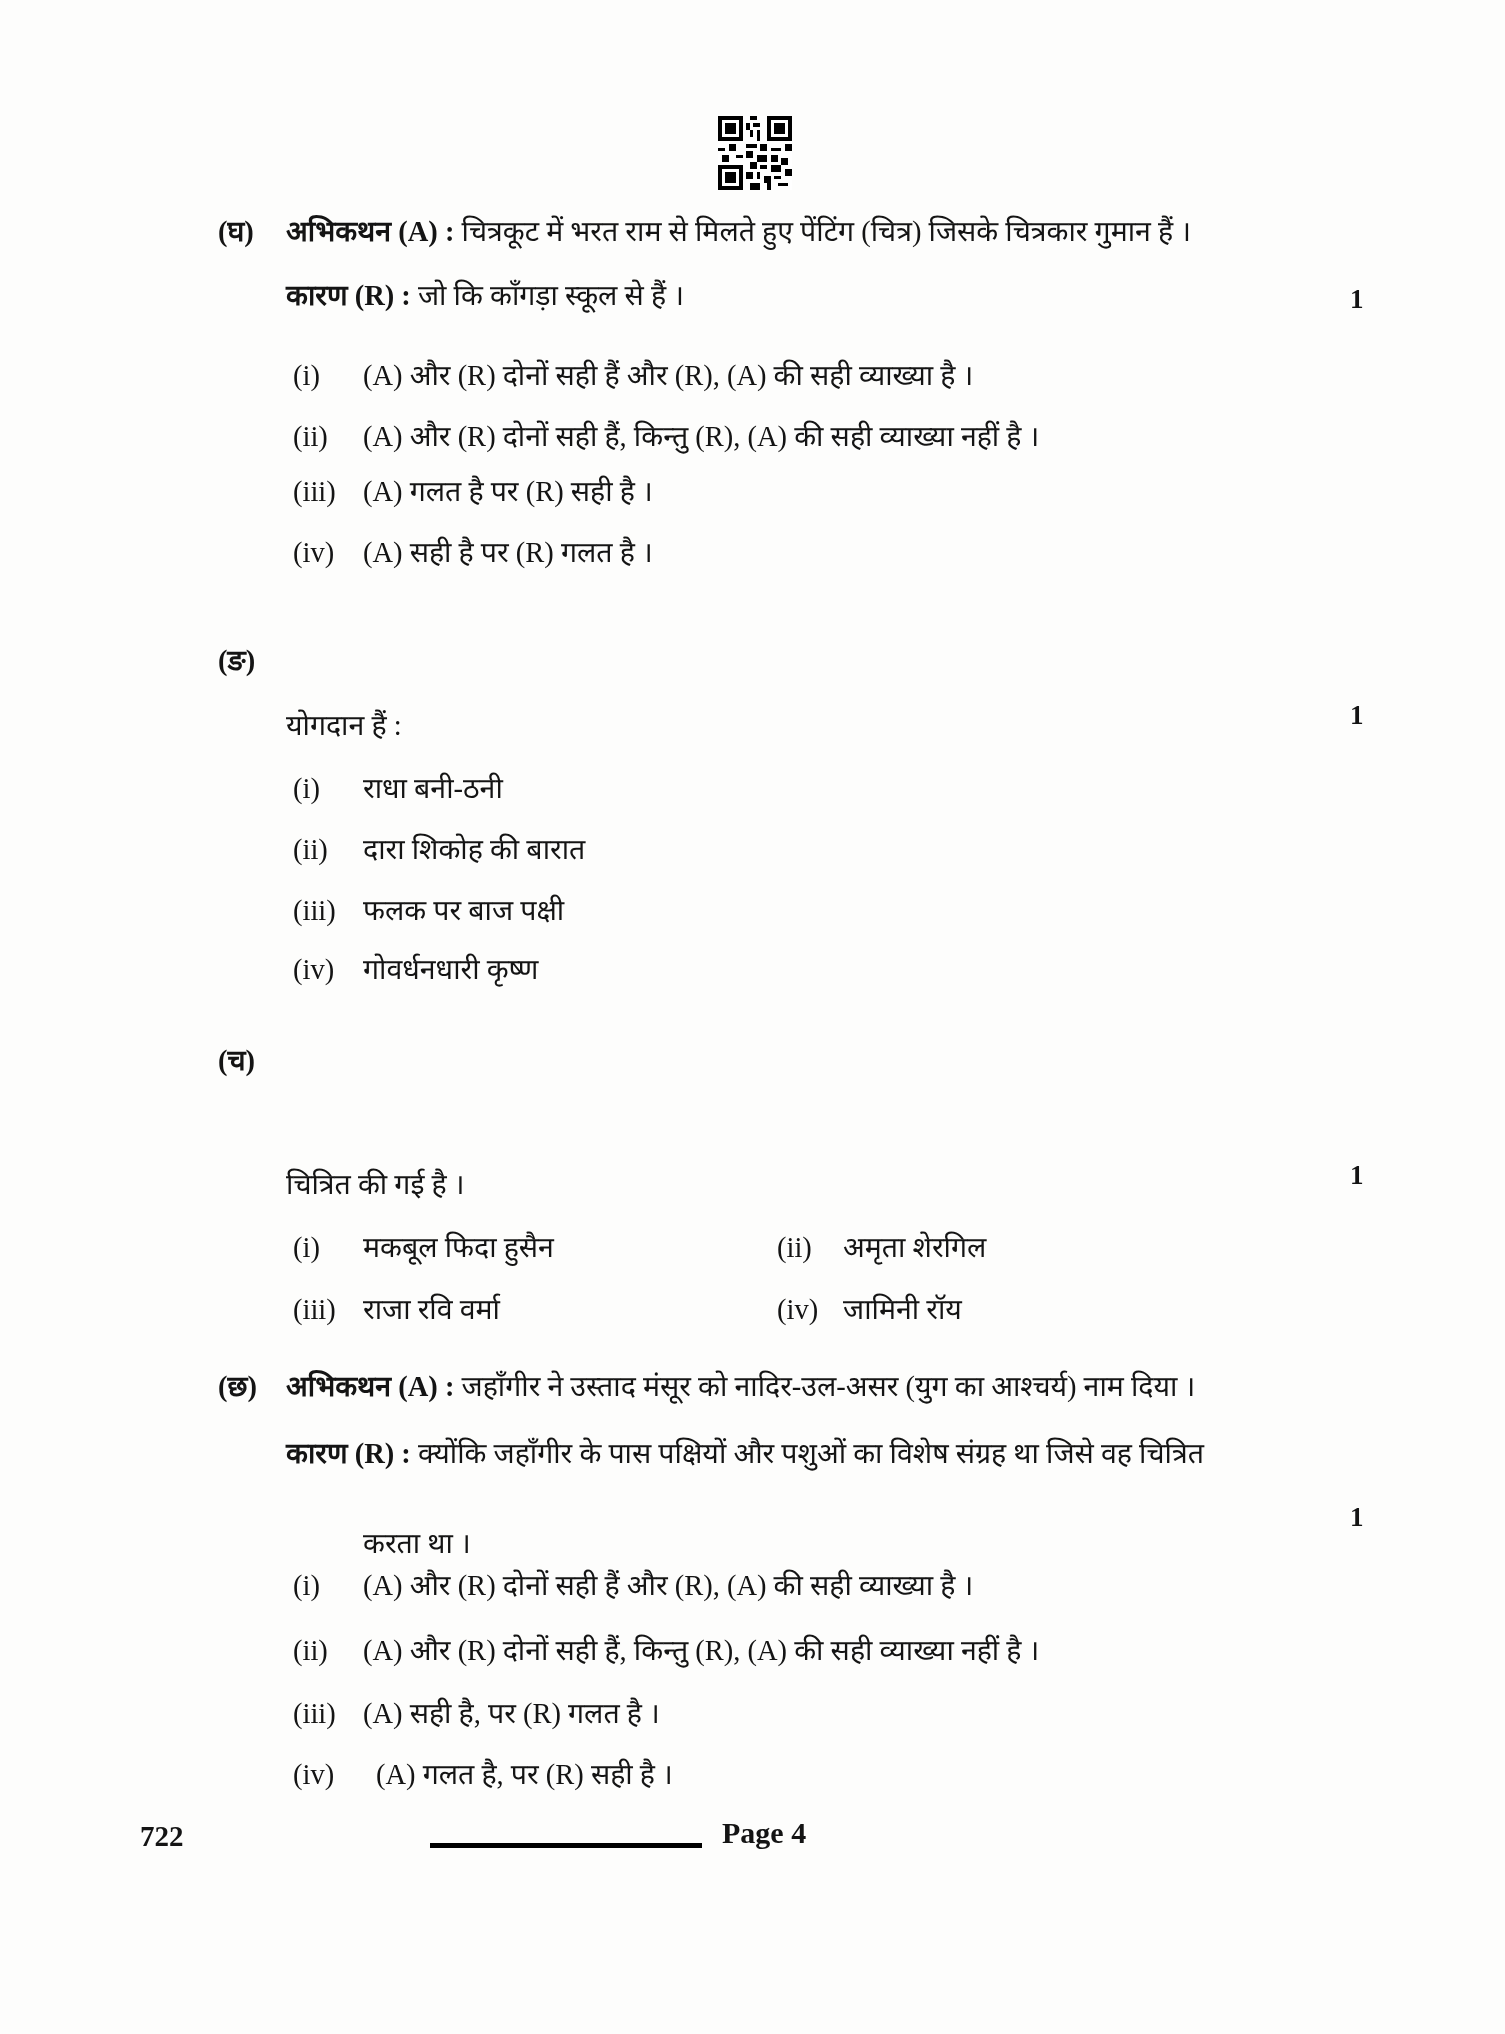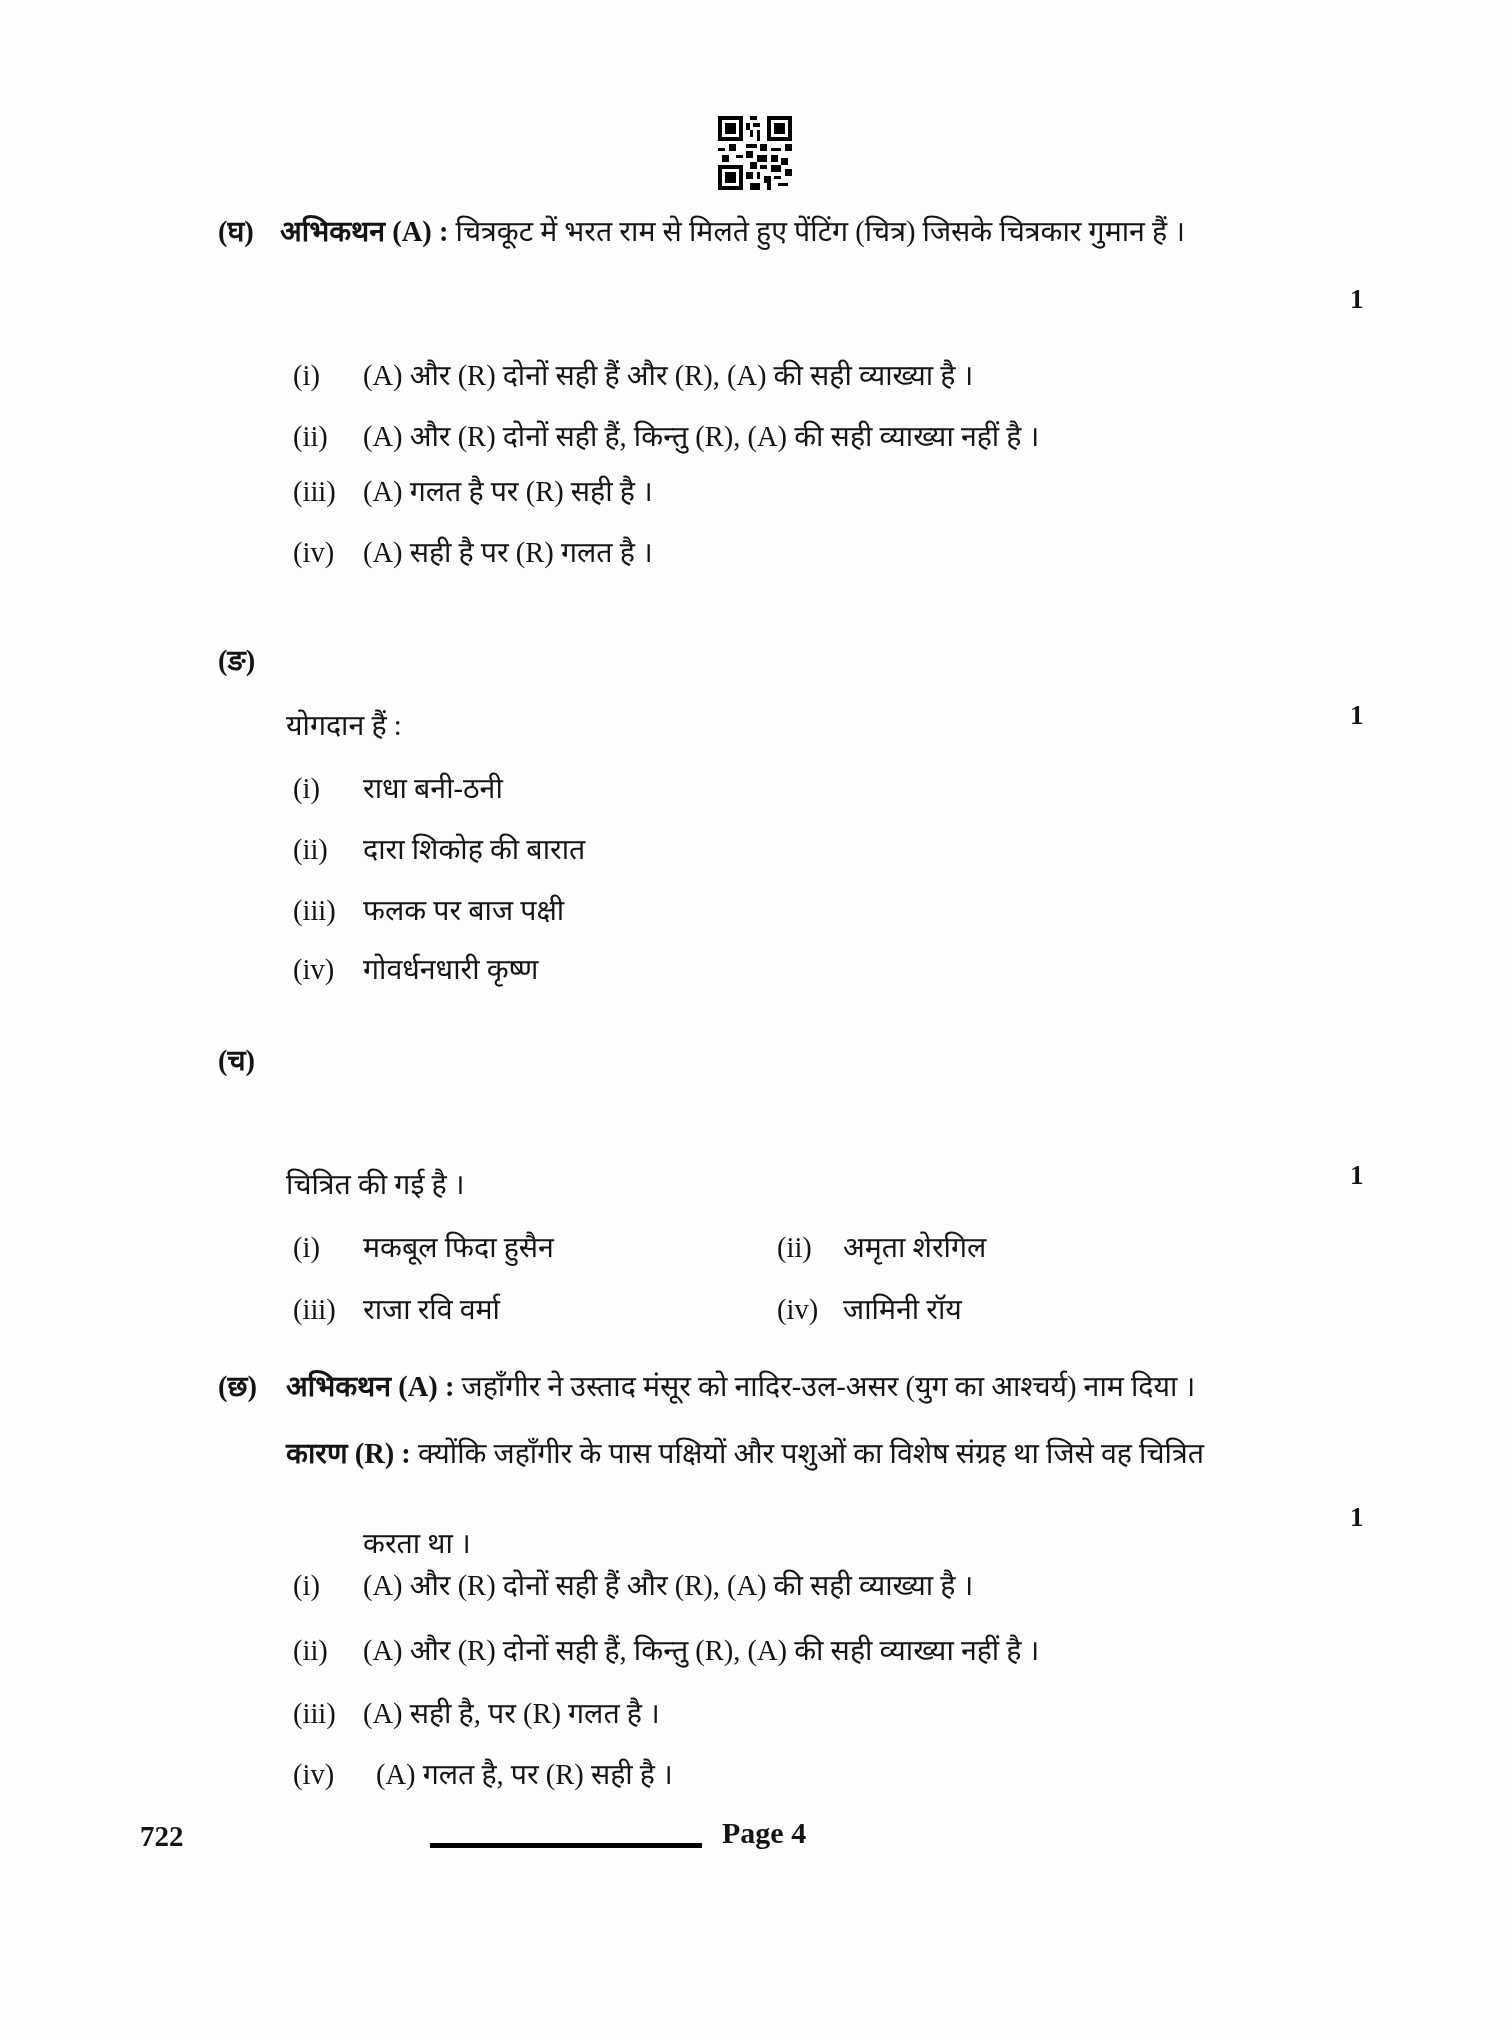--- a/index.html
+++ b/index.html
@@ -63,21 +63,22 @@
     <rect x="8" y="16" width="2" height="2" fill="#000"></rect>
       <rect x="11" y="16" width="1" height="2" fill="#000"></rect>
       <rect x="13" y="17" width="2" height="2" fill="#000"></rect>
     <rect x="16" y="17" width="2" height="1" fill="#000"></rect>
       <rect x="9" y="19" width="3" height="2" fill="#000"></rect>
       <rect x="14" y="19" width="1" height="2" fill="#000"></rect>
     <rect x="17" y="19" width="3" height="1" fill="#000"></rect>
   </svg>
 
   <div class="abs t qlabel" style="left:218px; top:212px">(घ)</div>
-  <div class="abs t" style="left:280px; top:212px"><span class="b">अभिकथन (A) :</span> <span>चित्रकूट में भरत राम से मिलते हुए पेंटिंग (चित्र) जिसके चित्रकार गुमान हैं ।</span></div>
+  <div class="abs t" style="left:286px; top:212px"><span class="b">अभिकथन (A) :</span> <span>चित्रकूट में भरत राम से मिलते हुए पेंटिंग (चित्र) जिसके चित्रकार गुमान हैं ।</span></div>
+  <div class="abs t" style="left:286px; top:276px"><span class="b">कारण (R) :</span> <span>जो कि काँगड़ा स्कूल से हैं ।</span></div>
   <div class="abs mark" style="left:1350px; top:284px">1</div>
 
   <div class="abs t" style="left:293px; top:356px">(i)</div>
   <div class="abs t" style="left:363px; top:356px">(A) और (R) दोनों सही हैं और (R), (A) की सही व्याख्या है ।</div>
   <div class="abs t" style="left:293px; top:417px">(ii)</div>
   <div class="abs t" style="left:363px; top:417px">(A) और (R) दोनों सही हैं, किन्तु (R), (A) की सही व्याख्या नहीं है ।</div>
   <div class="abs t" style="left:293px; top:472px">(iii)</div>
   <div class="abs t" style="left:363px; top:472px">(A) गलत है पर (R) सही है ।</div>
   <div class="abs t" style="left:293px; top:533px">(iv)</div>
   <div class="abs t" style="left:363px; top:533px">(A) सही है पर (R) गलत है ।</div>

